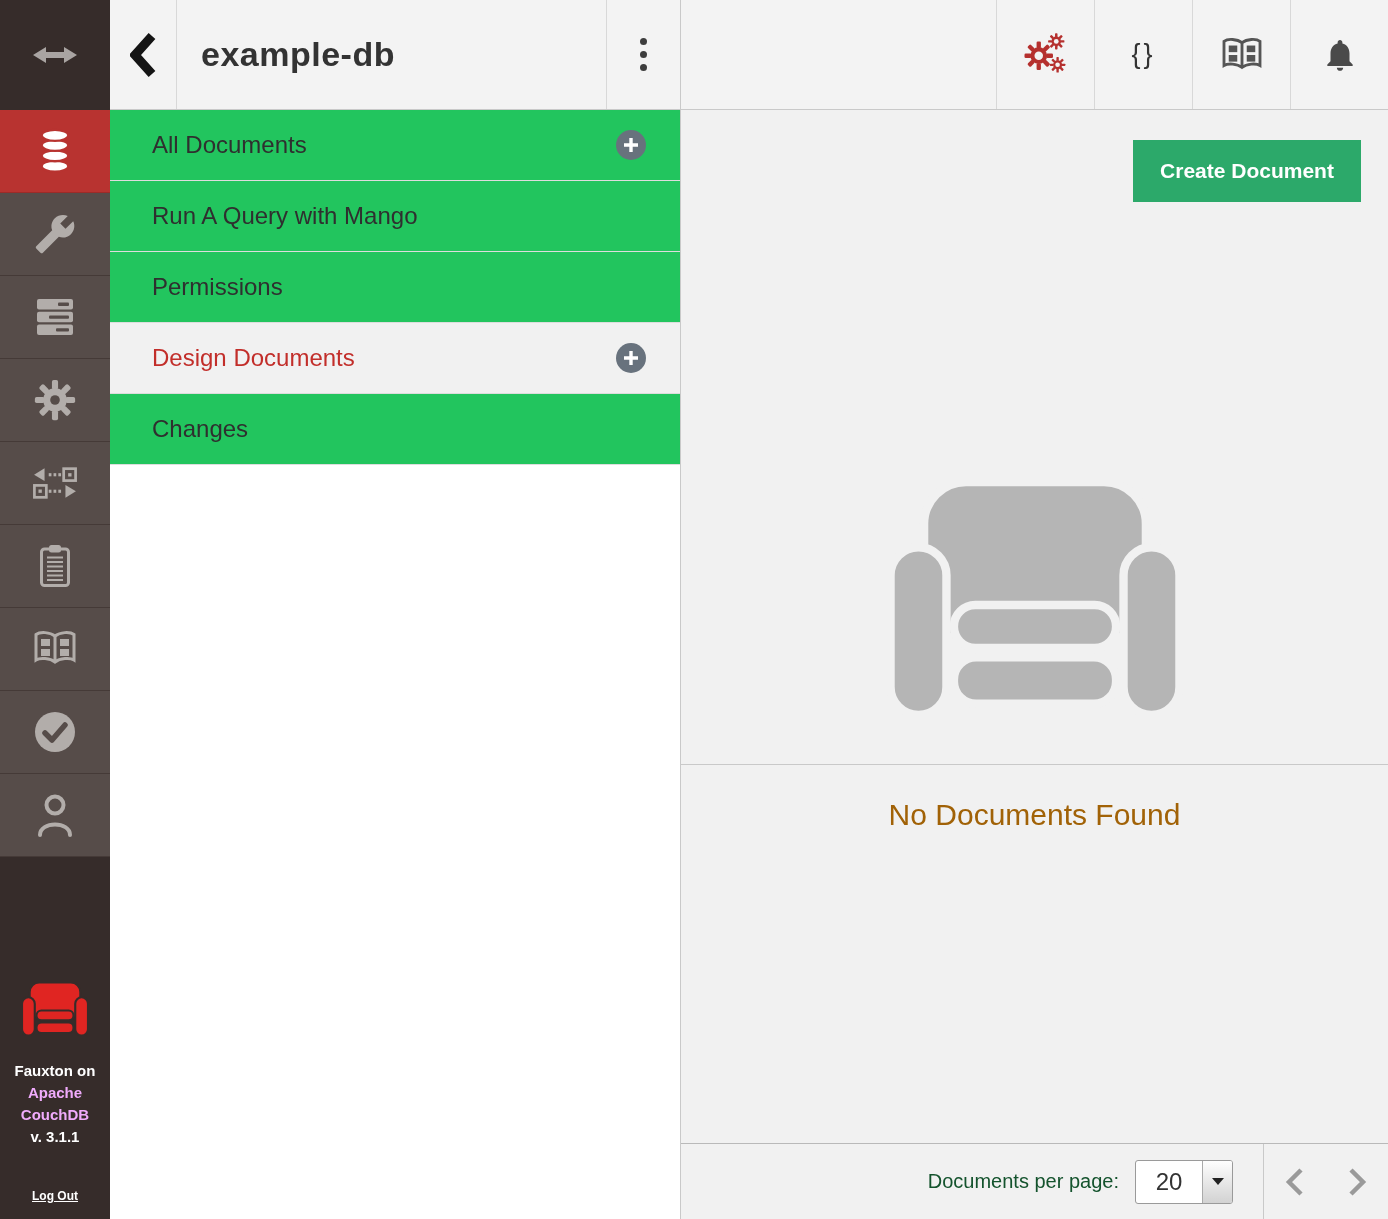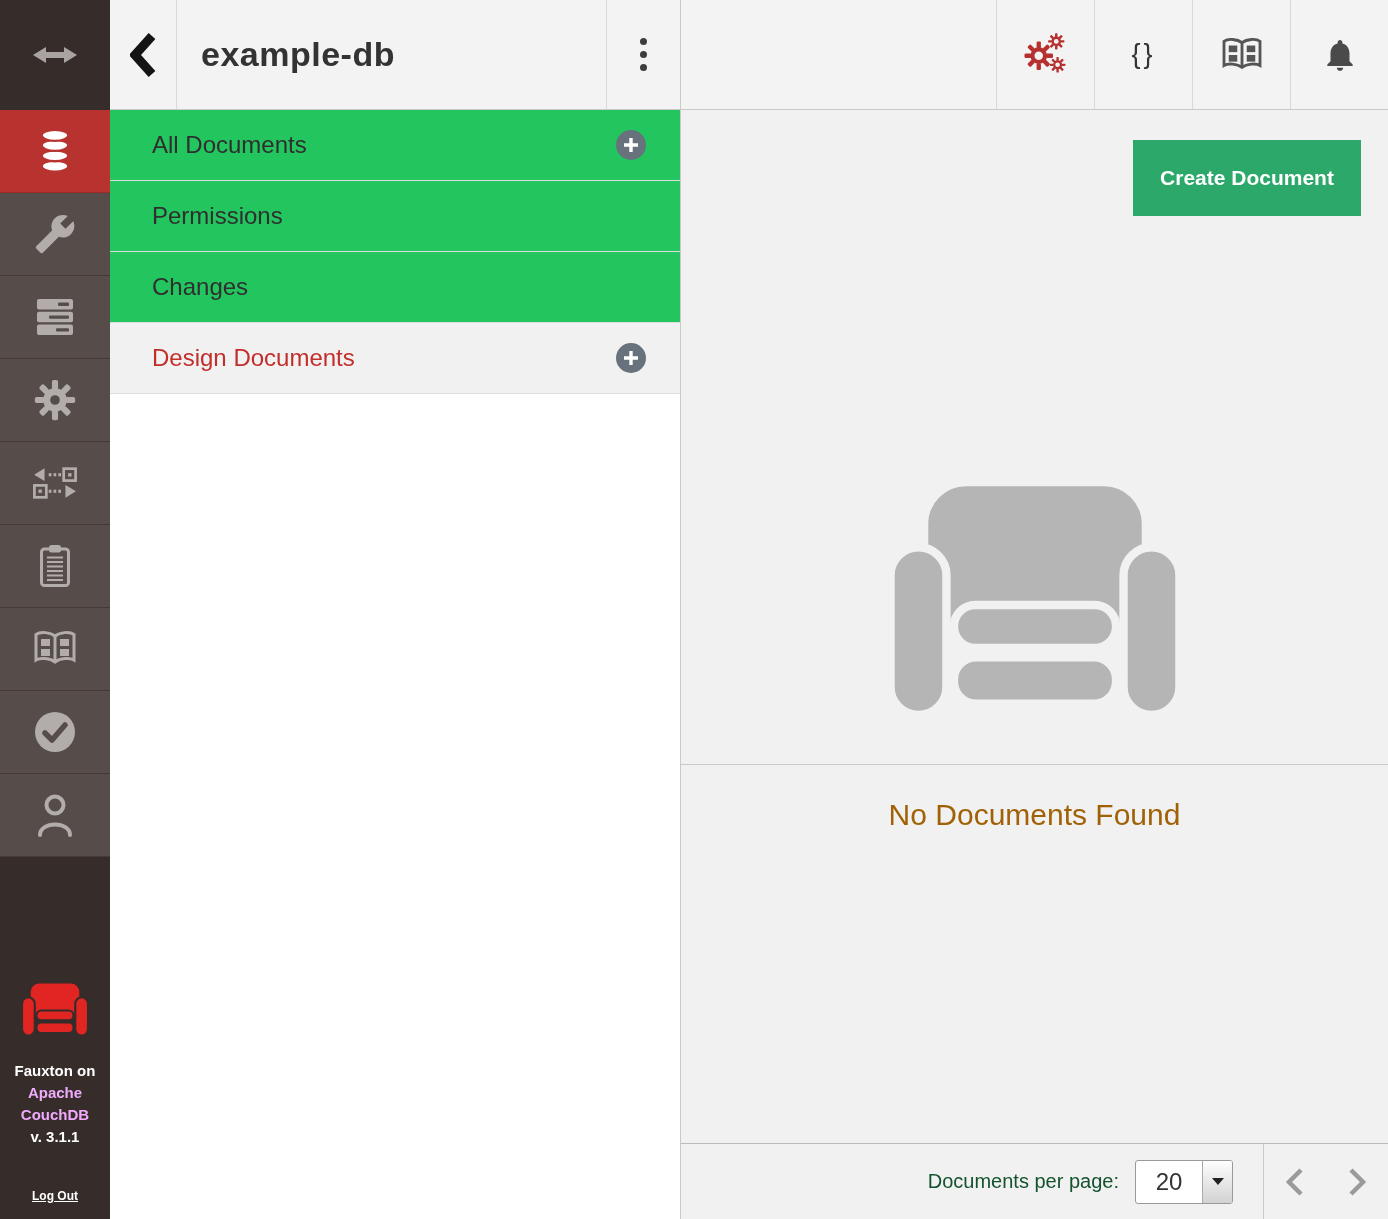--- a/index.html
+++ b/index.html
@@ -29,21 +29,21 @@
   .db-row { height: 71px; flex: 0 0 71px; display: flex; align-items: center; padding: 0 34px 0 42px; font-size: 24px; color: #2f2f2f; background: #22c55e; border-bottom: 1px solid #ddd; cursor: pointer; }
   .db-row.selected { background: #f1f1f1; color: #c22e2a; }
   .add-circle { margin-left: auto; width: 30px; height: 30px; border-radius: 50%; background: #68727d; display: flex; align-items: center; justify-content: center; cursor: pointer; }
 
   
   .main { flex: 1; display: flex; flex-direction: column; min-width: 0; }
   .main-header { height: 110px; flex: 0 0 110px; background: #f3f3f3; border-bottom: 1px solid #c9c9c9; display: flex; justify-content: flex-end; align-items: stretch; }
   .hdr-cell { width: 98px; display: flex; align-items: center; justify-content: center; border-left: 1px solid #d8d8d8; cursor: pointer; }
   .braces { font-size: 27px; color: #333; letter-spacing: 3px; font-weight: 400; }
   .main-content { flex: 1; background: #f1f1f1; position: relative; }
-  .create-btn { position: absolute; top: 30px; right: 27px; width: 228px; height: 76px; background: #2ca96a; color: #fff; border: none; font-family: "Liberation Sans", sans-serif; font-size: 21px; font-weight: bold; cursor: pointer; }
+  .create-btn { position: absolute; top: 30px; right: 27px; width: 228px; height: 62px; background: #2ca96a; color: #fff; border: none; font-family: "Liberation Sans", sans-serif; font-size: 21px; font-weight: bold; cursor: pointer; }
   .empty-couch { position: absolute; top: 372px; left: 50%; transform: translateX(-50%); }
   .content-divider { position: absolute; top: 654px; left: 0; right: 0; height: 1px; background: #c9c9c9; }
   .empty-text { position: absolute; top: 688px; left: 0; right: 0; text-align: center; font-size: 30px; color: #a16207; }
   .main-footer { height: 76px; flex: 0 0 76px; background: #f1f1f1; border-top: 1px solid #b9b9b9; display: flex; align-items: center; }
   .pp-label { margin-left: auto; font-size: 20px; color: #14532d; }
   .pp-select { margin-left: 16px; width: 98px; height: 44px; background: #fff; border: 1px solid #9a9a9a; border-radius: 3px; display: flex; align-items: stretch; overflow: hidden; cursor: pointer; }
   .pp-value { flex: 1; display: flex; align-items: center; justify-content: center; font-size: 24px; color: #333; border-radius: 21px; }
   .pp-arrow { width: 30px; border-left: 1px solid #aaa; background: linear-gradient(#fefefe, #d2d2d2); display: flex; align-items: center; justify-content: center; }
   .pp-arrow i { width: 0; height: 0; border-left: 6px solid transparent; border-right: 6px solid transparent; border-top: 7px solid #222; }
   .footer-sep { width: 1px; height: 76px; background: #c9c9c9; margin-left: 30px; }
@@ -218,32 +218,35 @@
 
     <div class="db-row">
       <span>All Documents</span>
       <span class="add-circle">
         <svg width="18" height="18" viewBox="0 0 18 18">
           <path d="M9 2v14 M2 9h14" stroke="#fff" stroke-width="3.4"></path>
         </svg>
       </span>
     </div>
     <div class="db-row">
+      <span>Run A Query with Mango</span>
+    </div>
+    <div class="db-row">
       <span>Permissions</span>
-    </div>
-    <div class="db-row">
-      <span>Changes</span>
     </div>
     <div class="db-row selected">
       <span>Design Documents</span>
       <span class="add-circle">
         <svg width="18" height="18" viewBox="0 0 18 18">
           <path d="M9 2v14 M2 9h14" stroke="#fff" stroke-width="3.4"></path>
         </svg>
       </span>
+    </div>
+    <div class="db-row">
+      <span>Changes</span>
     </div>
   </div>
 
   <div class="main">
     <div class="main-header">
       <div class="hdr-cell">
         <svg width="46" height="48" viewBox="0 0 52 52">
           <g fill="#b5302e">
             <g transform="translate(1,10) scale(0.70)">
                 <use href="#gear-shape"></use>

